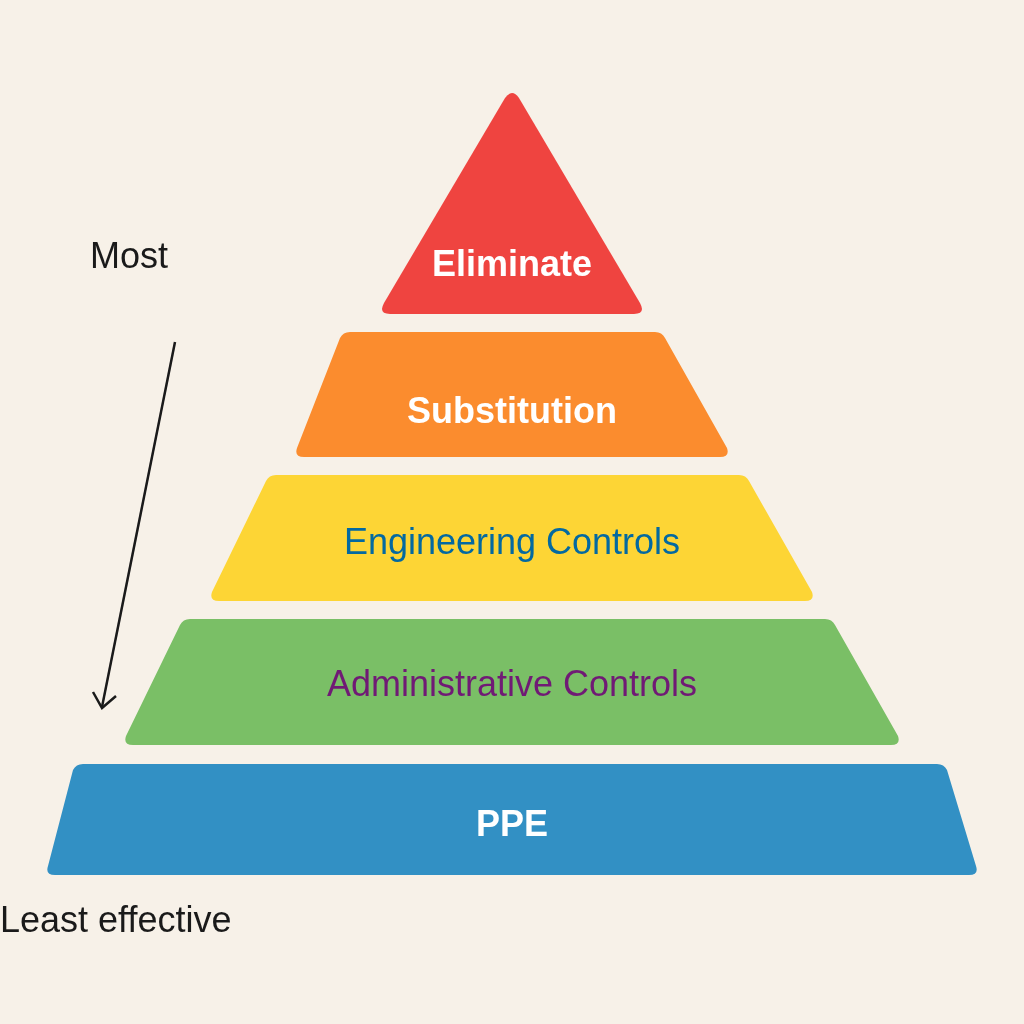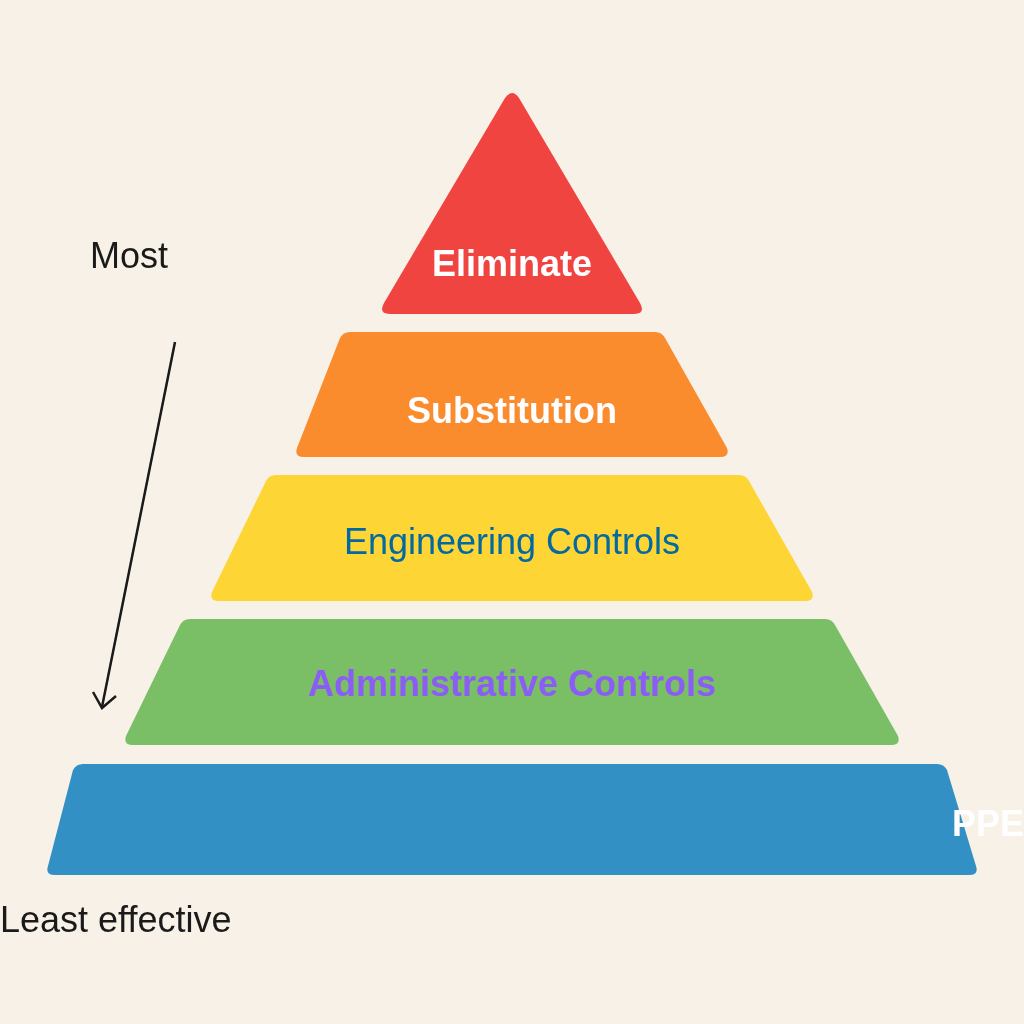--- a/index.html
+++ b/index.html
@@ -34,16 +34,16 @@
   </g>
 </svg>
 
 <div class="side" style="left:90px; top:234px; width:180px;">
   <div>Most</div>
 </div>
 
 <div class="lbl" style="top:244px; color:#ffffff;">Eliminate</div>
 <div class="lbl" style="top:381px; color:#ffffff;margin-top:10px;">Substitution</div>
 <div class="lbl" style="top:522px; color:#0369a1; font-weight:normal;">Engineering Controls</div>
-<div class="lbl" style="top:664px; color:#8b5cf6; font-weight:bold;">Administrative Controls</div>
-<div class="lbl" style="top:804px; color:#ffffff;text-align:right;">PPE</div>
+<div class="lbl" style="top:664px; color:#701a75; font-weight:normal;">Administrative Controls</div>
+<div class="lbl" style="top:804px; color:#ffffff;">PPE</div>
 
 <div class="side" style="left:0; width:1024px; top:898px;">Least effective</div>
 
 </body></html>

